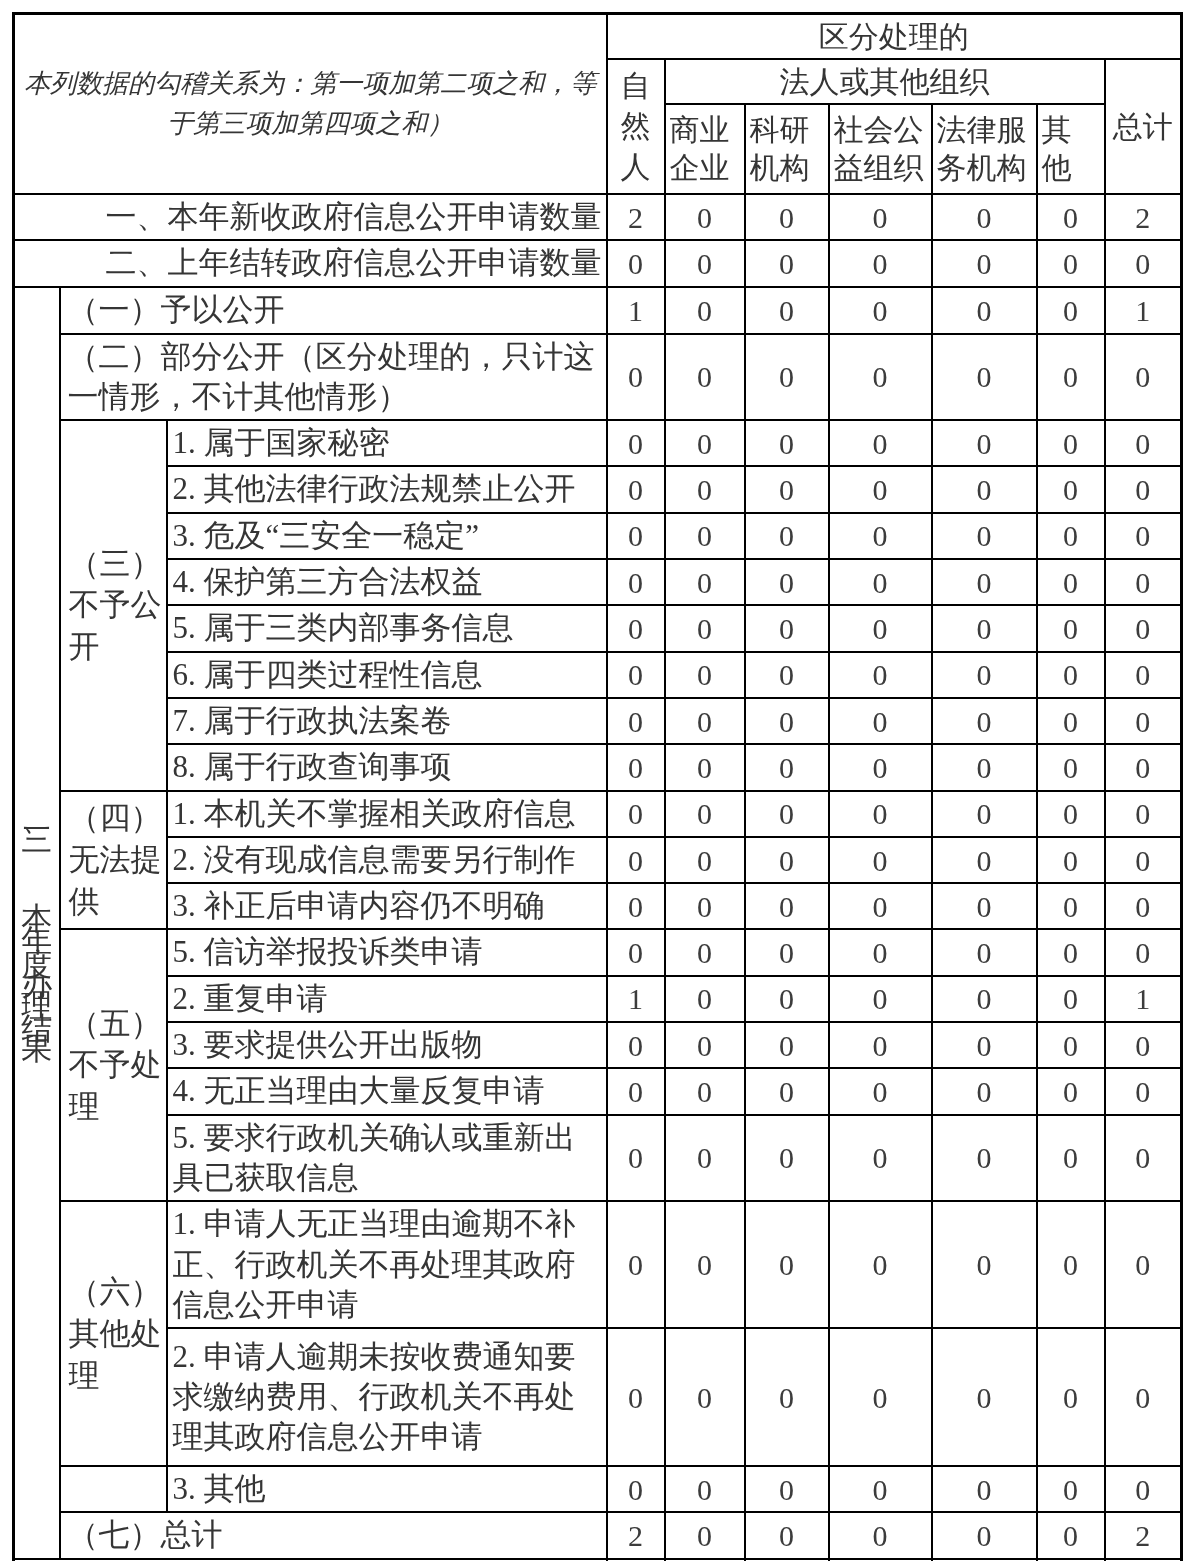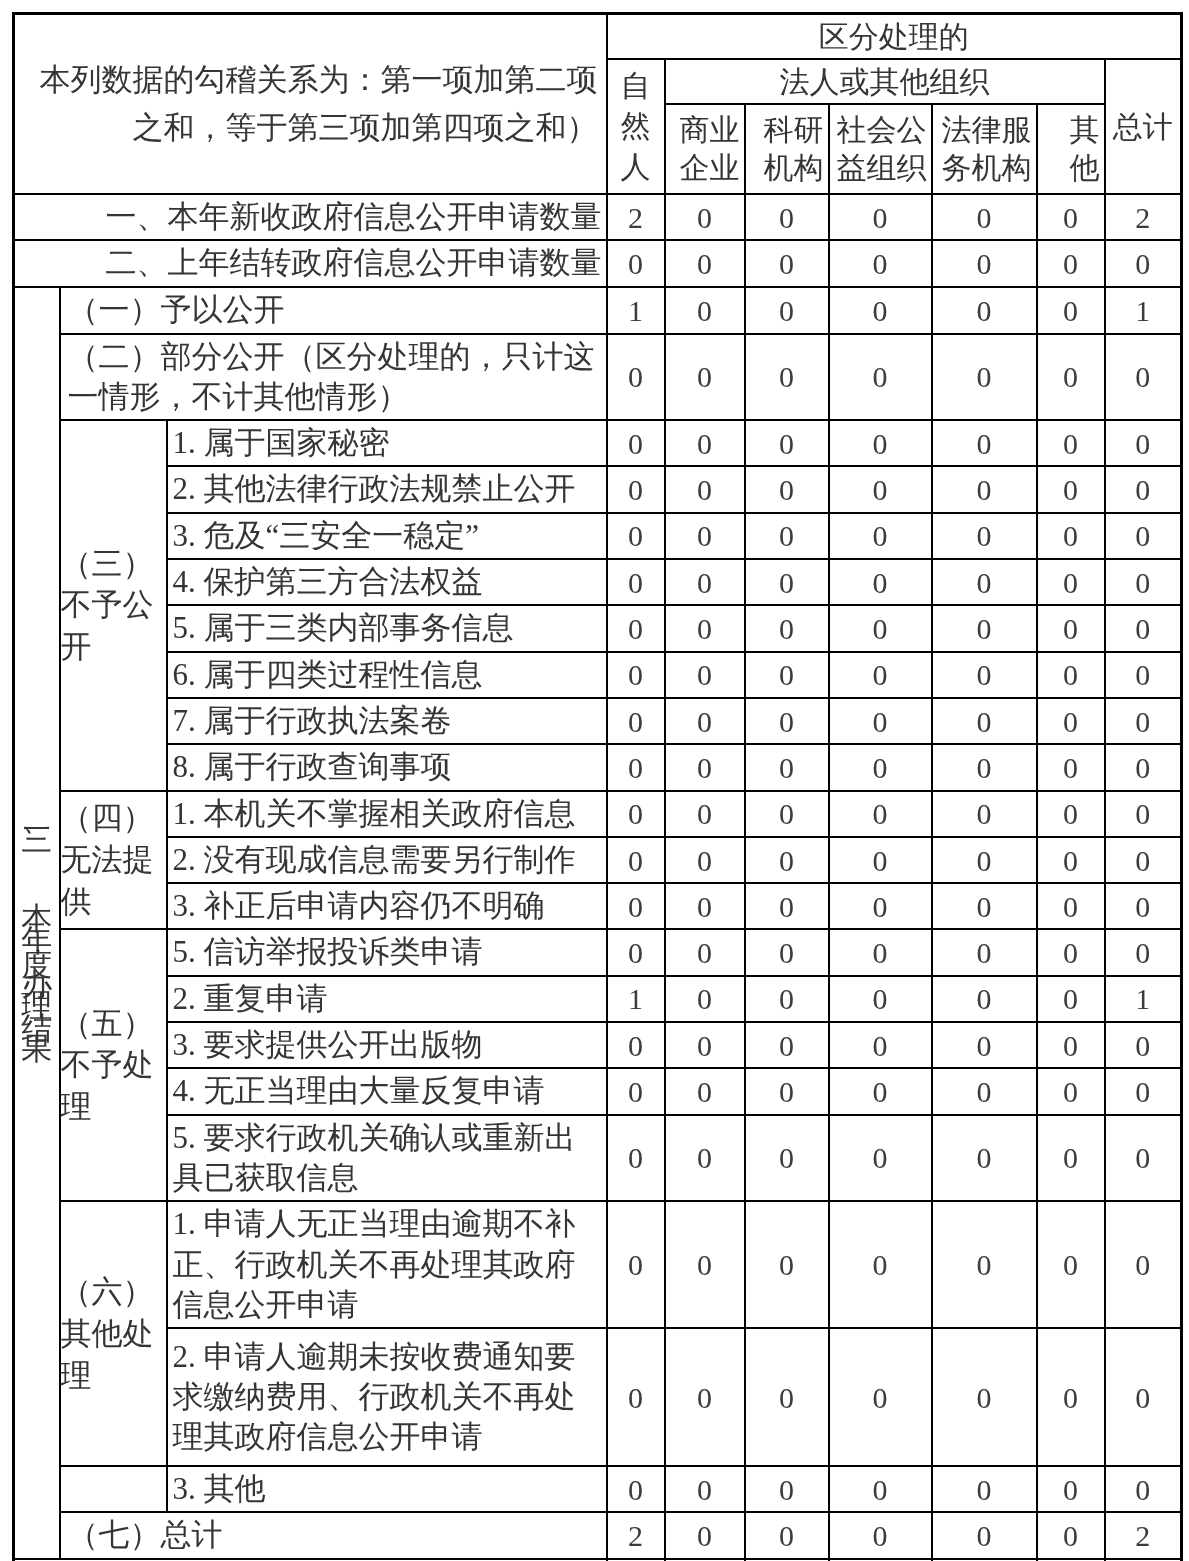--- a/index.html
+++ b/index.html
@@ -30,35 +30,36 @@
     border: 2px solid #000;
     vertical-align: middle;
     font-weight: normal;
     font-size: 31px;
     line-height: 1.3;
     padding: 2px 4px;
     overflow: hidden;
   }
   
   td.corner-note {
-    text-align: right;
+    text-align: center;
     padding: 4px 8px;
-    font-size: 31px;
+    font-size: 26px;
     line-height: 1.55;
+    font-style: italic;
   }
   
   th.hdr {
     text-align: center;
     font-size: 30px;
   }
   th.hdr .wrap {
     display: inline-block;
     word-break: break-all;
     line-height: 1.25;
-    text-align: right;
+    text-align: left;
   }
   th.hdr .stack {
     display: inline-block;
     width: 1em;
     word-break: break-all;
     line-height: 1.35;
   }
   
   td.label-row, td.label-group, td.label-item {
     text-align: left;
@@ -73,21 +74,21 @@
   }
   td.group-a .vert {
     writing-mode: vertical-rl;
     text-orientation: upright;
     letter-spacing: 22px;
     line-height: 1;
     display: inline-block;
   }
   td.group-b {
     text-align: left;
-    padding-left: 0;
+    padding-left: 8px;
   }
   td.group-b .wrapb {
     display: inline-block;
     word-break: break-all;
     line-height: 1.35;
   }
   
   td.num {
     text-align: center;
     font-size: 30px;

